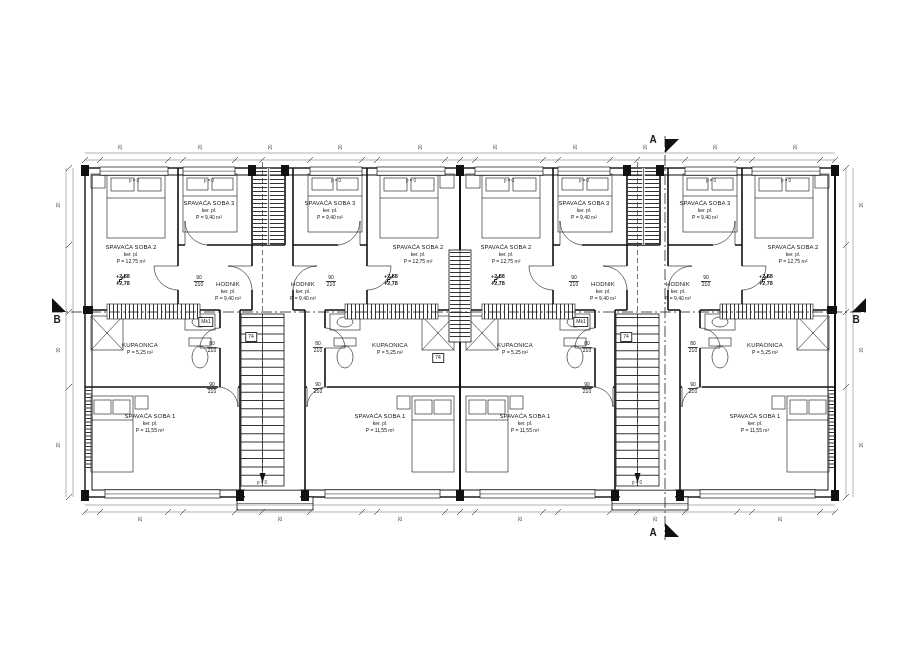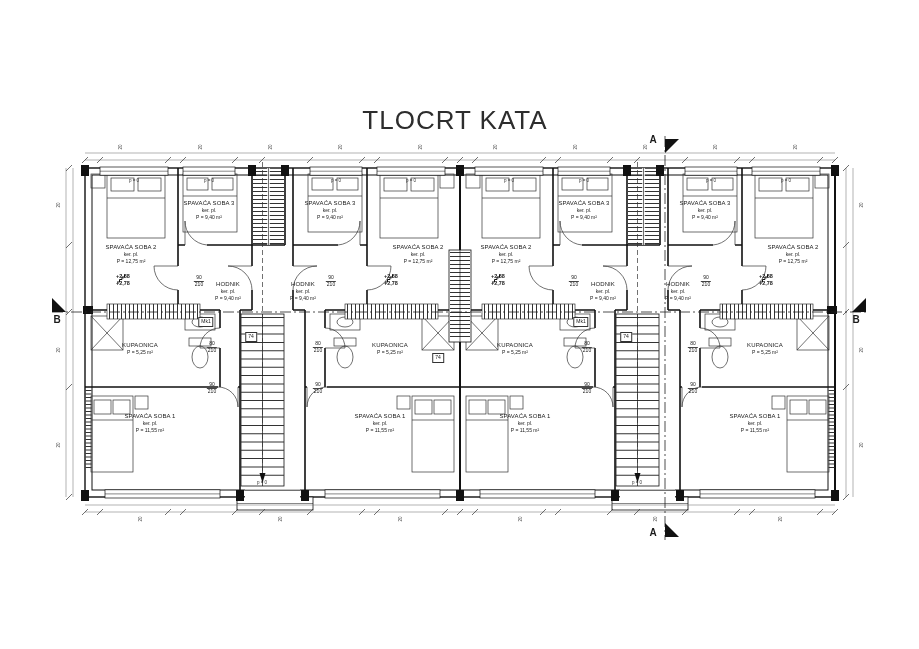--- a/index.html
+++ b/index.html
@@ -159,21 +159,20 @@
       <polygon points="665,537 665,523 679,537" fill="#111"></polygon>
     </g>
 
     <g>
       <line x1="52" y1="312" x2="866" y2="312" stroke="#222" stroke-width="0.8" stroke-dasharray="11 3 2 3"></line>
       <polygon points="52,312 66,312 52,298" fill="#111"></polygon>
       <polygon points="866,312 852,312 866,298" fill="#111"></polygon>
     </g>
   </svg>
 
-  <div class="title">TLOCRT KATA</div>
 
   <div class="sl" style="left:653px;top:134px">A</div>
   <div class="sl" style="left:653px;top:527px">A</div>
   <div class="sl" style="left:57px;top:314px">B</div>
   <div class="sl" style="left:856px;top:314px">B</div>
 
   <div class="lbl room" style="left:209px;top:199px">
       <div class="rn">SPAVAĆA SOBA 3</div>
       <div class="rf">ker. pl.</div>
       <div class="ra">P = 9,40 m²</div>

